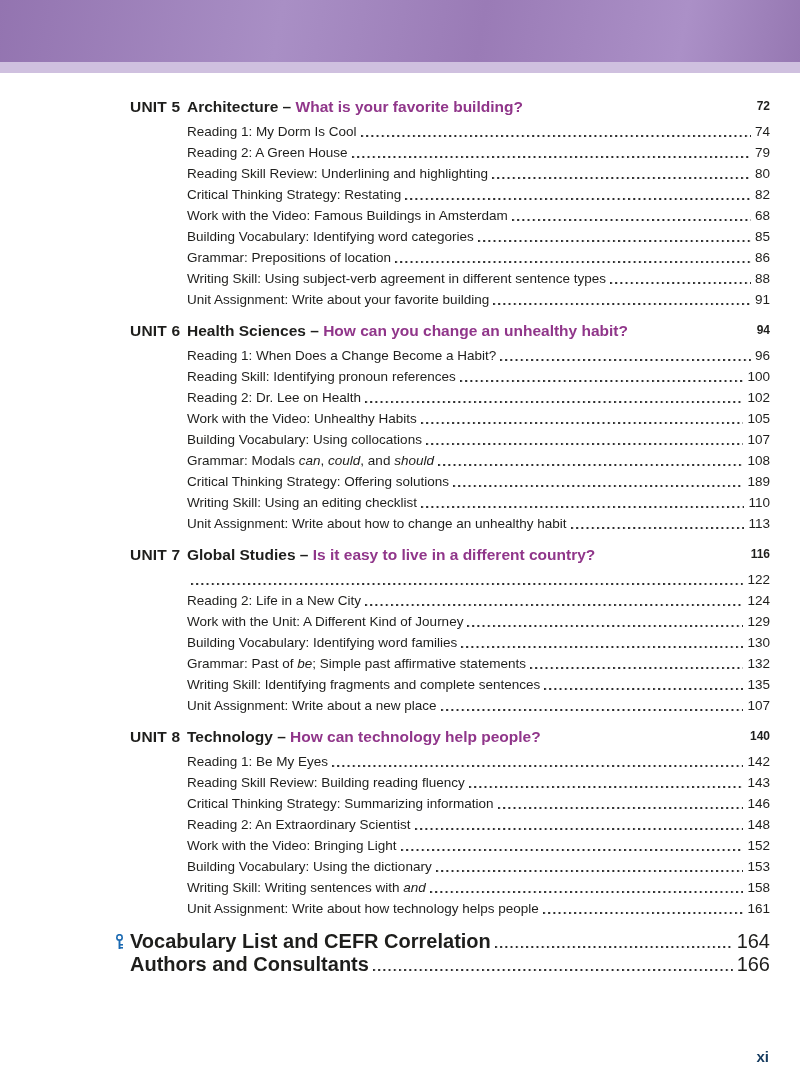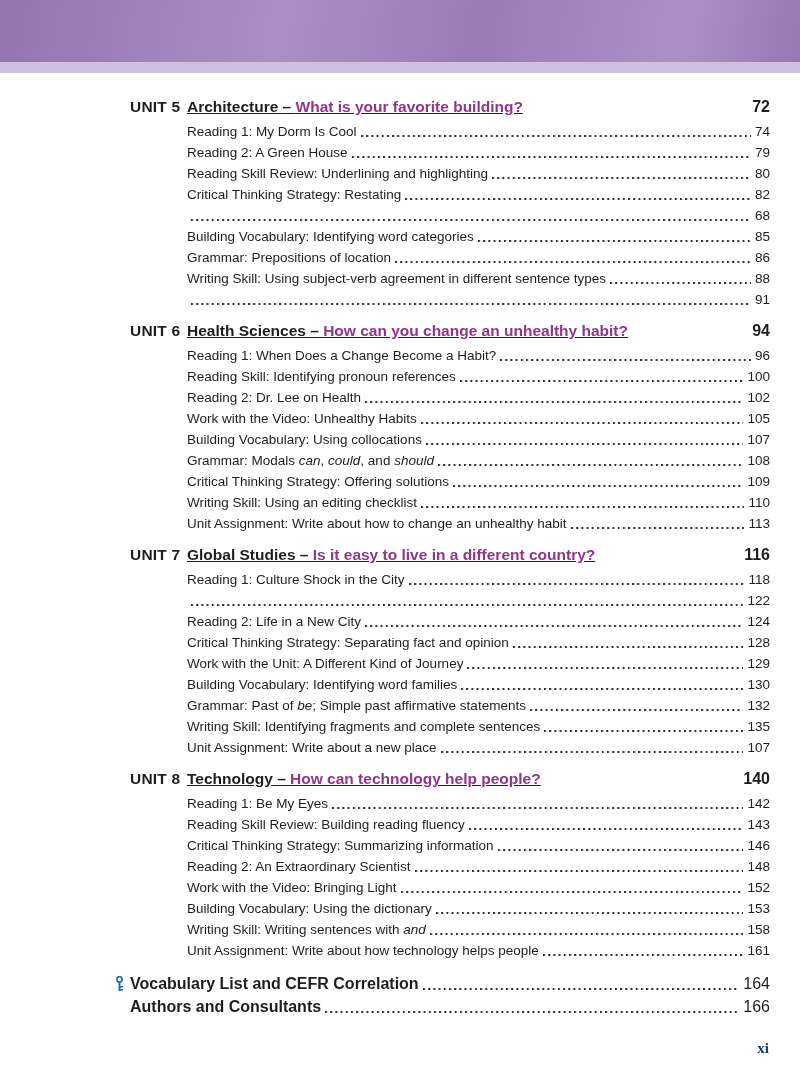--- a/index.html
+++ b/index.html
@@ -26,24 +26,24 @@
   }
   .unit { margin-bottom: 11px; }
   .unit-heading {
     display: flex;
     align-items: flex-start;
     font-size: 15.5px;
     font-weight: bold;
     line-height: 19px;
   }
   .unit-label { width: 57px; flex: 0 0 57px; letter-spacing: 0.2px; }
-  .unit-title { flex: 1; text-decoration: underline; }
+  .unit-title { flex: 1; }
   .unit-topic { color: var(--text, #1e1e1c); }
   .unit-question { color: var(--q, #90368a); }
-  .unit-page { font-size: 16px; padding-left: 8px; }
+  .unit-page { font-size: 12px; padding-left: 8px; }
   .entries { margin-left: 57px; margin-top: 5px; }
   .entry {
     display: flex;
     align-items: baseline;
     font-size: 13.5px;
     line-height: 21px;
     position: relative;
   }
   .entry-title { white-space: nowrap; text-align: center; }
   .leader {
@@ -52,41 +52,40 @@
     margin: 0 4px;
     align-self: flex-end;
     margin-bottom: 4.5px;
     background-image: radial-gradient(circle at 1.1px 1.2px, #2d2d2d 1.02px, transparent 1.3px);
     background-size: 5.2px 2.4px;
     background-repeat: repeat-x;
     min-width: 10px;
   }
   .entry-page { white-space: nowrap; }
   .extras { margin-top: 4px; }
-  .extras .entry { font-size: 16px; line-height: 23px; }
+  .extras .entry { font-size: 20px; line-height: 23px; }
   .extras .entry-title { font-weight: bold; }
   .extras .leader { margin-bottom: 5px; }
   .extras .entry-page { font-weight: normal; }
   .key-icon {
     position: absolute;
     left: -16px;
     top: 4px;
     width: 12px;
     height: 16px;
     color: var(--key, #1b6ab2);
   }
   .key-icon svg { display: block; }
   .folio {
     position: absolute;
     right: 31px;
-    bottom: 26px;
+    bottom: 18px;
     font-weight: bold;
     font-size: 15px;
     color: var(--folio, #143a5e);
-    font-family: Liberation Serif, serif;
   }
 </style>
 </head>
 <body>
 
 <div class="page" style="--q: #90368a; --text: #1e1e1c; --folio: #143a5e; --key: #1b6ab2;">
   <div class="banner"></div>
   <div class="banner-strip" style="background: rgb(207, 192, 223);"></div>
   <main class="content">
     <div id="units-root">
@@ -111,39 +110,41 @@
               <span class="entry-title">Reading Skill Review: Underlining and highlighting</span>
               <span class="leader"></span>
               <span class="entry-page">80</span>
             </div>
             <div class="entry">
               <span class="entry-title">Critical Thinking Strategy: Restating</span>
               <span class="leader"></span>
               <span class="entry-page">82</span>
             </div>
             <div class="entry">
+              <span class="entry-title">Work with the Video: Famous Buildings in Amsterdam</span>
               <span class="leader"></span>
               <span class="entry-page">68</span>
             </div>
             <div class="entry">
               <span class="entry-title">Building Vocabulary: Identifying word categories</span>
               <span class="leader"></span>
               <span class="entry-page">85</span>
             </div>
             <div class="entry">
               <span class="entry-title">Grammar: Prepositions of location</span>
               <span class="leader"></span>
               <span class="entry-page">86</span>
             </div>
             <div class="entry">
               <span class="entry-title">Writing Skill: Using subject-verb agreement in different sentence types</span>
               <span class="leader"></span>
               <span class="entry-page">88</span>
             </div>
             <div class="entry">
+              <span class="entry-title">Unit Assignment: Write about your favorite building</span>
               <span class="leader"></span>
               <span class="entry-page">91</span>
             </div>
           </div>
         </section>
         <section class="unit">
           <div class="unit-heading">
             <span class="unit-label">UNIT 6</span>
             <span class="unit-title"><span class="unit-topic">Health Sciences – </span><span class="unit-question">How can you change an unhealthy habit?</span></span>
             <span class="unit-page">94</span>
@@ -175,21 +176,21 @@
               <span class="entry-page">107</span>
             </div>
             <div class="entry">
               <span class="entry-title"><span>Grammar: Modals </span><i>can</i><span>, </span><i>could</i><span>, and </span><i>should</i></span>
               <span class="leader"></span>
               <span class="entry-page">108</span>
             </div>
             <div class="entry">
               <span class="entry-title">Critical Thinking Strategy: Offering solutions</span>
               <span class="leader"></span>
-              <span class="entry-page">109</span>
+              <span class="entry-page">189</span>
             </div>
             <div class="entry">
               <span class="entry-title">Writing Skill: Using an editing checklist</span>
               <span class="leader"></span>
               <span class="entry-page">110</span>
             </div>
             <div class="entry">
               <span class="entry-title">Unit Assignment: Write about how to change an unhealthy habit</span>
               <span class="leader"></span>
               <span class="entry-page">113</span>
@@ -197,37 +198,27 @@
           </div>
         </section>
         <section class="unit">
           <div class="unit-heading">
             <span class="unit-label">UNIT 7</span>
             <span class="unit-title"><span class="unit-topic">Global Studies – </span><span class="unit-question">Is it easy to live in a different country?</span></span>
             <span class="unit-page">116</span>
           </div>
           <div class="entries">
             <div class="entry">
-              <span class="entry-title">Reading 1: Culture Shock in the City</span>
-              <span class="leader"></span>
-              <span class="entry-page">118</span>
-            </div>
-            <div class="entry">
               <span class="leader"></span>
               <span class="entry-page">122</span>
             </div>
             <div class="entry">
               <span class="entry-title">Reading 2: Life in a New City</span>
               <span class="leader"></span>
               <span class="entry-page">124</span>
-            </div>
-            <div class="entry">
-              <span class="entry-title">Critical Thinking Strategy: Separating fact and opinion</span>
-              <span class="leader"></span>
-              <span class="entry-page">128</span>
             </div>
             <div class="entry">
               <span class="entry-title">Work with the Unit: A Different Kind of Journey</span>
               <span class="leader"></span>
               <span class="entry-page">129</span>
             </div>
             <div class="entry">
               <span class="entry-title">Building Vocabulary: Identifying word families</span>
               <span class="leader"></span>
               <span class="entry-page">130</span>

